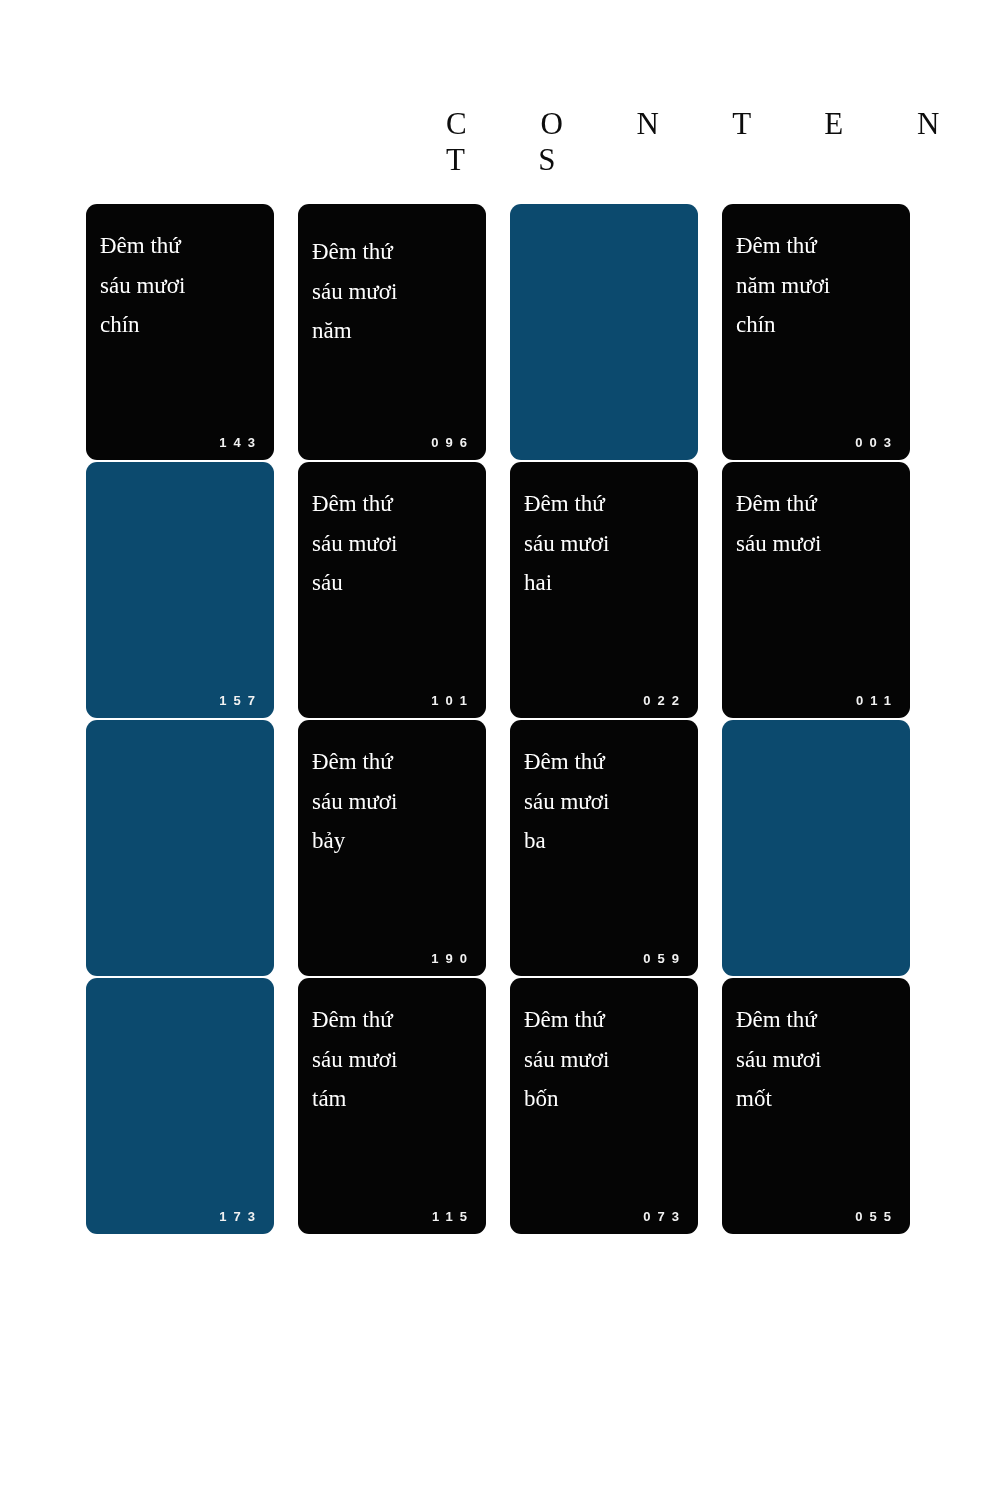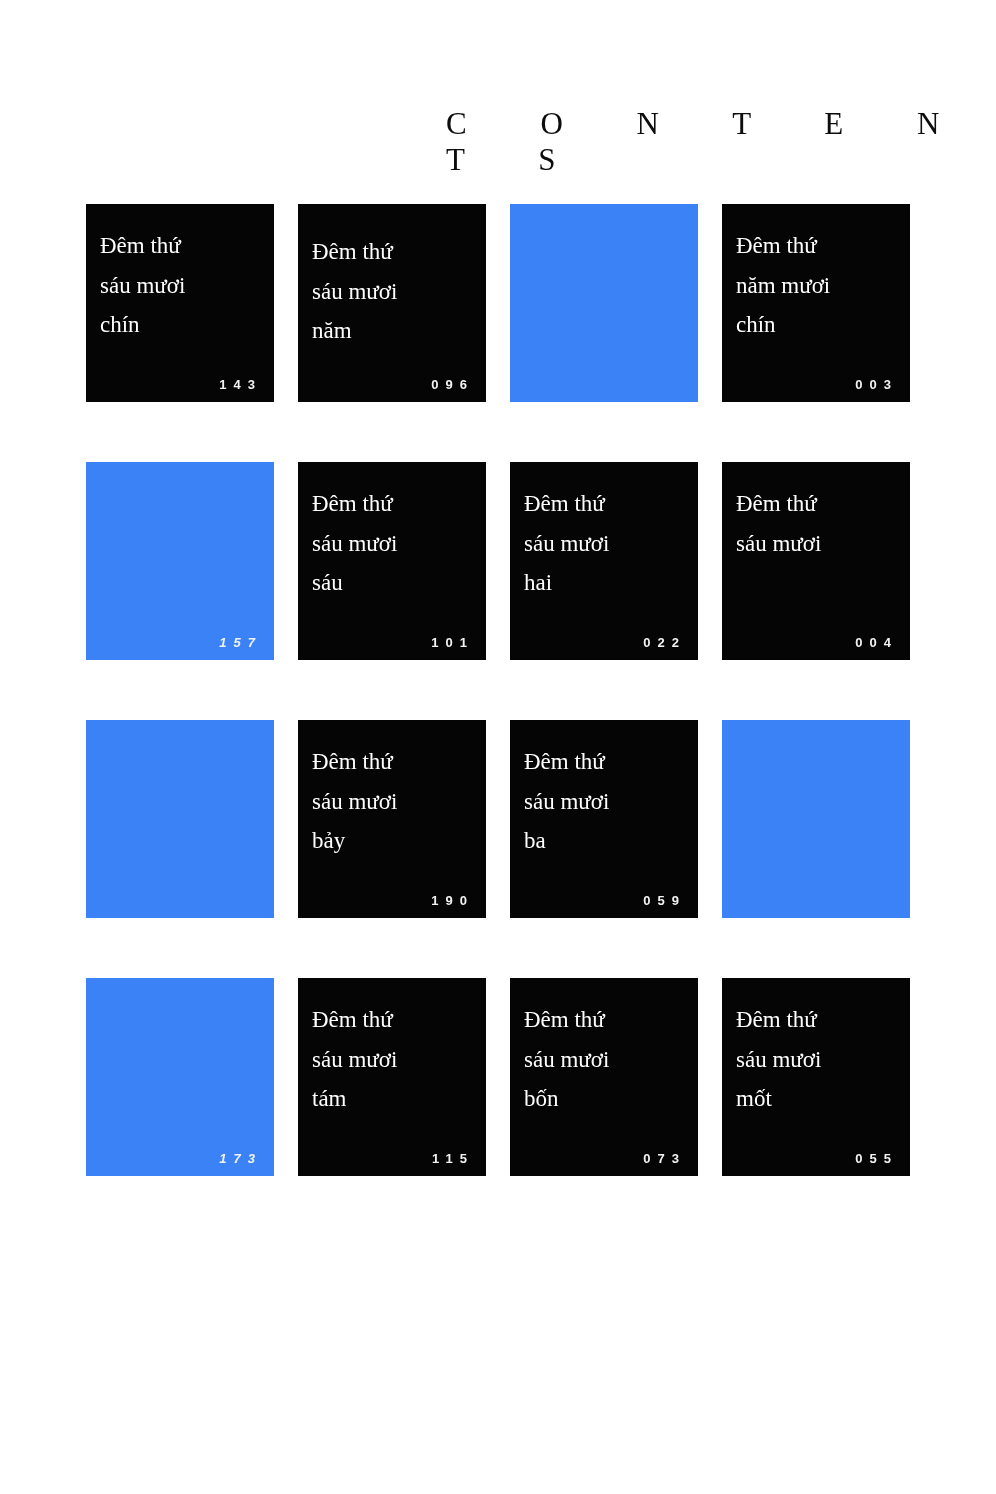--- a/index.html
+++ b/index.html
@@ -39,24 +39,25 @@
     grid-template-columns: repeat(4, 188px);
     grid-template-rows: repeat(4, 198px);
     column-gap: 24px;
     row-gap: 60px;
   }
 
   .cell {
     position: relative;
     background: #050505;
     width: 188px;
-    height: 198px;
+    height: 256px;
     overflow: hidden;
+    border-radius: 11px;
   }
-  .cell.empty { background: #3b82f6; font-style: italic; }
+  .cell.empty { background: #0c4a6e; }
 
   .cell .label {
     position: absolute;
     left: 14px;
     top: 22px;
     right: 10px;
     color: #ffffff;
     font-size: 23px;
     line-height: 1.72;
     font-family: "Liberation Serif", serif;
@@ -126,21 +127,21 @@
   <div class="cell">
     <div class="label">Đêm thứ
 sáu mươi
 hai</div>
     <div class="page">022</div>
   </div>
 
   <div class="cell">
     <div class="label">Đêm thứ
 sáu mươi</div>
-    <div class="page">004</div>
+    <div class="page">011</div>
   </div>
 
   <div class="cell empty">
     <div class="label"></div>
     <div class="page"></div>
   </div>
 
   <div class="cell">
     <div class="label">Đêm thứ
 sáu mươi

